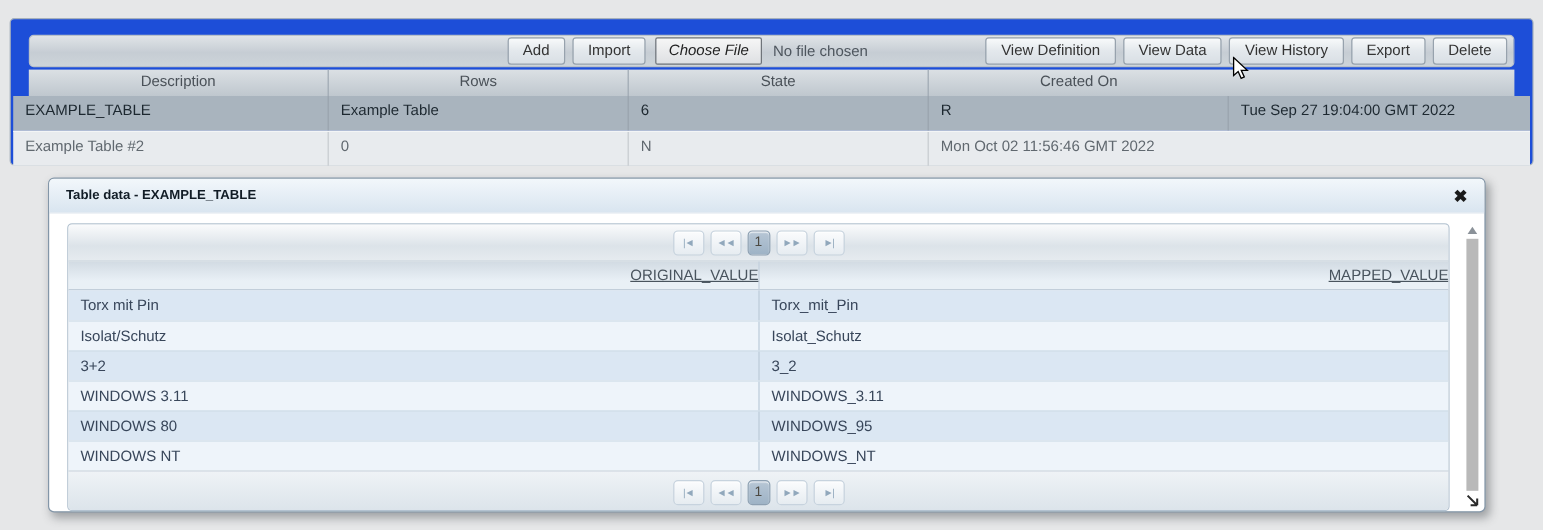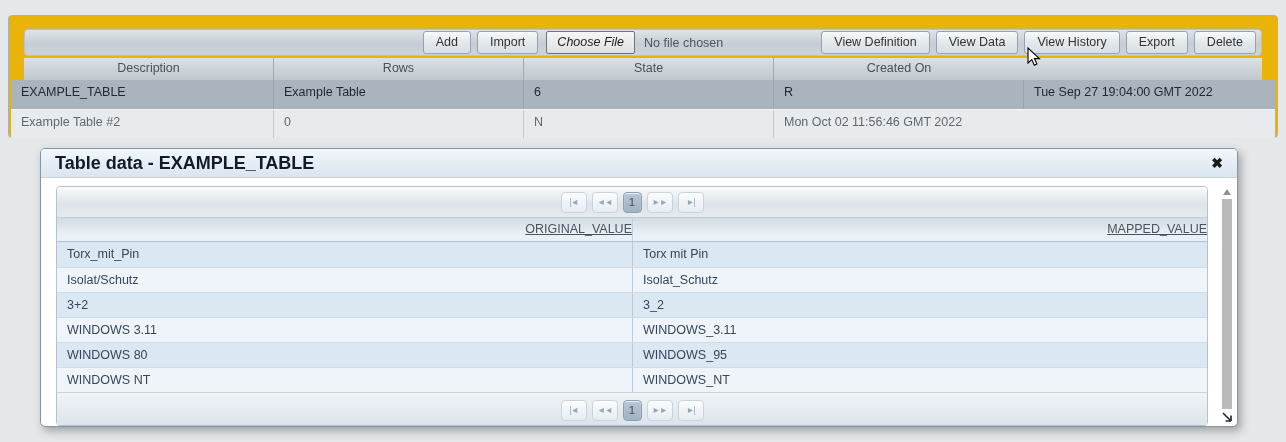--- a/index.html
+++ b/index.html
@@ -4,21 +4,21 @@
 <style>
   * { margin:0; padding:0; box-sizing:border-box; }
   html,body { width:1286px; height:442px; }
   body {
     position:relative; overflow:hidden; background:#e6e7e8;
     font-family:"Liberation Sans", sans-serif; font-size:12.5px; color:#333;
   }
   
   .panel {
     position:absolute; left:8px; top:15px; width:1270px; height:123px;
-    background:#eab308; border:1px solid #a6b1bc; border-radius:4px;
+    background:#1d4ed8; border:1px solid #a6b1bc; border-radius:4px;
   }
   .toolbar {
     margin:13px 15px 0 15px; height:27px; border-radius:4px;
     background:linear-gradient(#e0e4e7, #c6cdd4 55%, #cdd4d9);
     border:1px solid #b9c1c9;
     display:flex; align-items:center; padding:0 5px;
   }
   .tb-spacer { flex:1; }
   .tb-gap { width:92px; }
   .tbtn {
@@ -64,21 +64,21 @@
     position:absolute; left:40px; top:148px; width:1198px; height:279px;
     background:#ffffff; border:1px solid #8396a8; border-radius:5px;
     box-shadow:3px 4px 8px rgba(70,75,80,0.45);
   }
   .modal-titlebar {
     height:29px; border-radius:4px 4px 0 0;
     background:linear-gradient(#f2f7fb, #d9e5f0);
     border-bottom:1px solid #c6d4e0;
     display:flex; align-items:center; padding:0 14px; cursor:default;
   }
-  .modal-title { font-weight:bold; font-size:18px; color:#111c26; }
+  .modal-title { font-weight:bold; font-size:11px; color:#111c26; }
   .modal-close {
     margin-left:auto; font-size:14px; font-weight:bold; color:#1a1a1a;
     line-height:14px; cursor:pointer;
   }
   .dlg-content {
     position:absolute; left:15px; top:37px; width:1152px; height:240px;
     border:1px solid #b3c2d0; border-radius:4px; overflow:hidden; background:#fff;
   }
   .pagerbar {
     height:31px; display:flex; align-items:center; justify-content:center; gap:5px;
@@ -181,22 +181,22 @@
       <div class="pgbtn pgcur">1</div>
       <div class="pgbtn">►►</div>
       <div class="pgbtn">►|</div>
     </div>
     <div class="dlg-header">
       <div class="hcell">ORIGINAL_VALUE</div>
       <div class="hcell">MAPPED_VALUE</div>
     </div>
     <div id="dlg-rows">
         <div class="dlgrow">
+          <div class="cell">Torx mit Pin</div>
           <div class="cell">Torx_mit_Pin</div>
-          <div class="cell">Torx mit Pin</div>
         </div>
         <div class="dlgrow">
           <div class="cell">Isolat/Schutz</div>
           <div class="cell">Isolat_Schutz</div>
         </div>
         <div class="dlgrow">
           <div class="cell">3+2</div>
           <div class="cell">3_2</div>
         </div>
         <div class="dlgrow">

